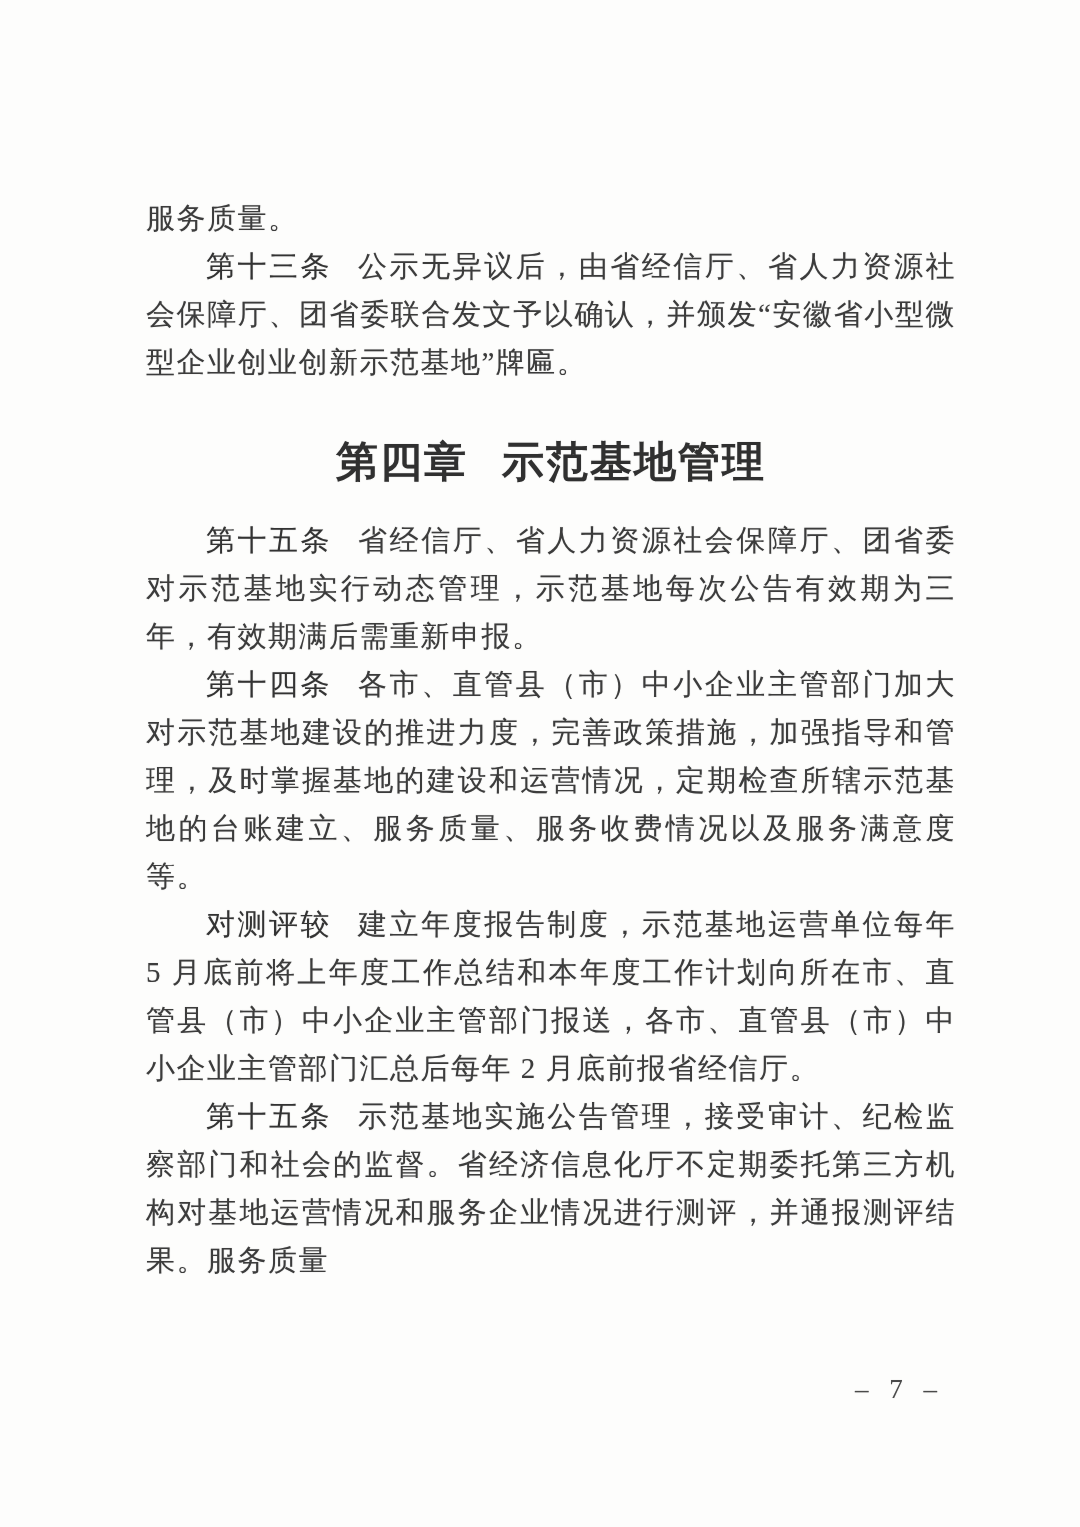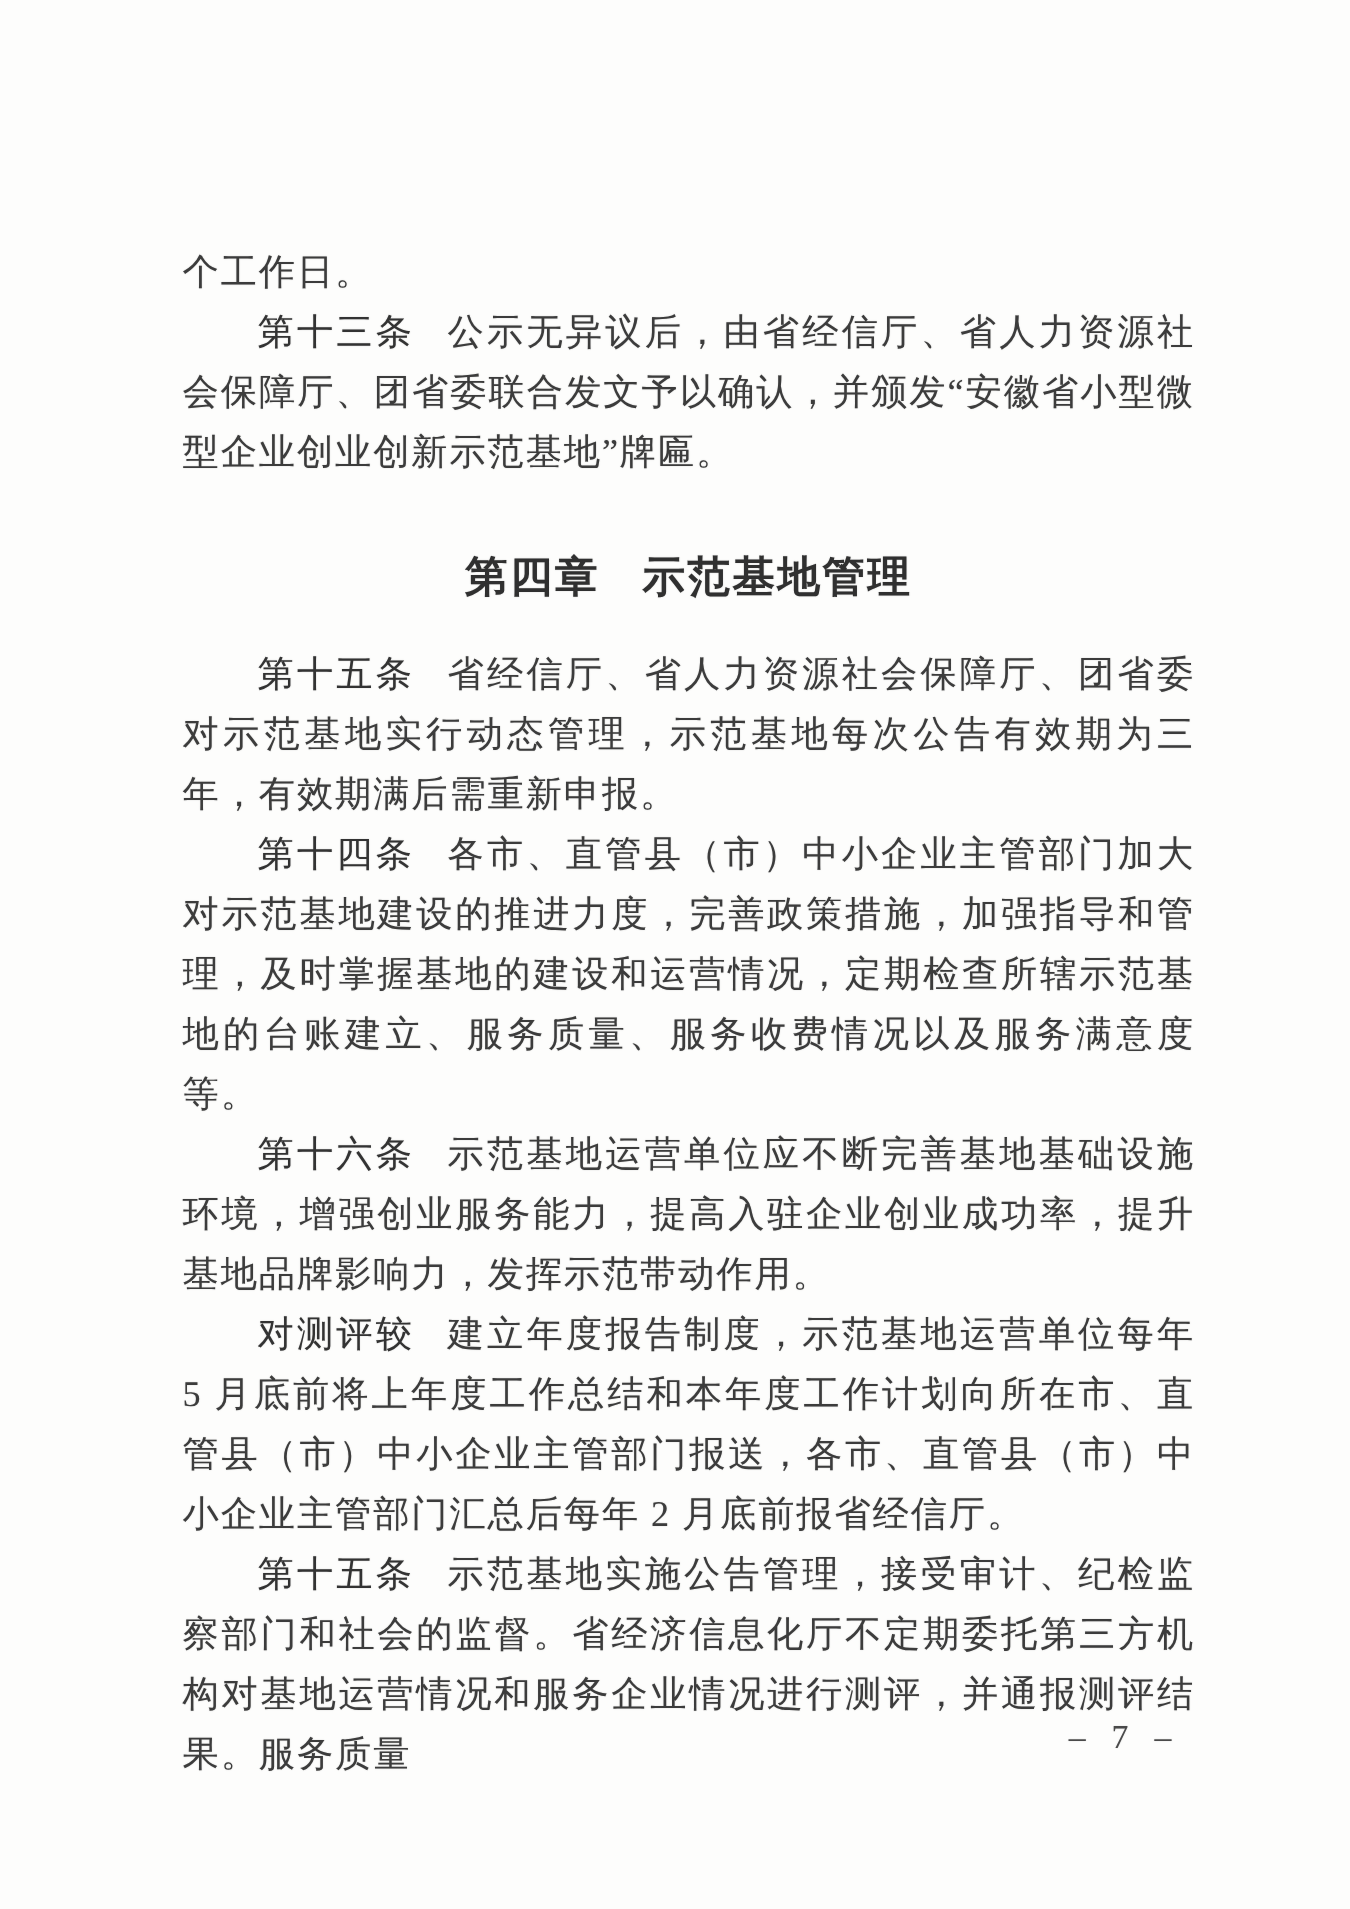--- a/index.html
+++ b/index.html
@@ -37,21 +37,21 @@
   }
   .article-label {
     font-weight: 400;
     margin-right: 26px;
     color: var(--label-color, #333333);
   }
   .chapter-heading {
     margin: 52px 0 30px 0;
     font-family: "Liberation Sans", sans-serif;
     font-weight: 700;
-    font-size: 34px;
+    font-size: 42px;
     line-height: 48px;
     letter-spacing: 2px;
     text-align: center;
     color: var(--heading-color, #303030);
     text-shadow: 0 0 1px rgba(60,60,60,0.35);
   }
   .chapter-gap {
     display: inline-block;
     width: 34px;
   }
@@ -65,31 +65,30 @@
     font-family: "Liberation Serif", serif;
     text-shadow: 0 0 1px rgba(70,70,70,0.3);
   }
 </style>
 </head>
 <body>
 
 <div class="page">
   <div class="content">
 
-    <p class="para"><span>个工作日。</span></p>
+    <p class="para"><span>服务质量。</span></p>
 
     <p class="para indented"><span class="article-label">第十三条</span><span>公示无异议后，由省经信厅、省人力资源社会保障厅、团省委联合发文予以确认，并颁发“安徽省小型微型企业创业创新示范基地”牌匾。</span></p>
 
     <h2 class="chapter-heading"><span>第四章</span><span class="chapter-gap"></span><span>示范基地管理</span></h2>
 
     <p class="para indented"><span class="article-label">第十五条</span><span>省经信厅、省人力资源社会保障厅、团省委对示范基地实行动态管理，示范基地每次公告有效期为三年，有效期满后需重新申报。</span></p>
 
     <p class="para indented"><span class="article-label">第十四条</span><span>各市、直管县（市）中小企业主管部门加大对示范基地建设的推进力度，完善政策措施，加强指导和管理，及时掌握基地的建设和运营情况，定期检查所辖示范基地的台账建立、服务质量、服务收费情况以及服务满意度等。</span></p>
 
-    <p class="para indented"><span class="article-label">第十六条</span><span>示范基地运营单位应不断完善基地基础设施环境，增强创业服务能力，提高入驻企业创业成功率，提升基地品牌影响力，发挥示范带动作用。</span></p>
 
     <p class="para indented"><span class="article-label">对测评较</span><span>建立年度报告制度，示范基地运营单位每年 5 月底前将上年度工作总结和本年度工作计划向所在市、直管县（市）中小企业主管部门报送，各市、直管县（市）中小企业主管部门汇总后每年 2 月底前报省经信厅。</span></p>
 
     <p class="para indented"><span class="article-label">第十五条</span><span>示范基地实施公告管理，接受审计、纪检监察部门和社会的监督。省经济信息化厅不定期委托第三方机构对基地运营情况和服务企业情况进行测评，并通报测评结果。服务质量</span></p>
 
   </div>
 
   <div class="page-number">– 7 –</div>
 </div>
 

